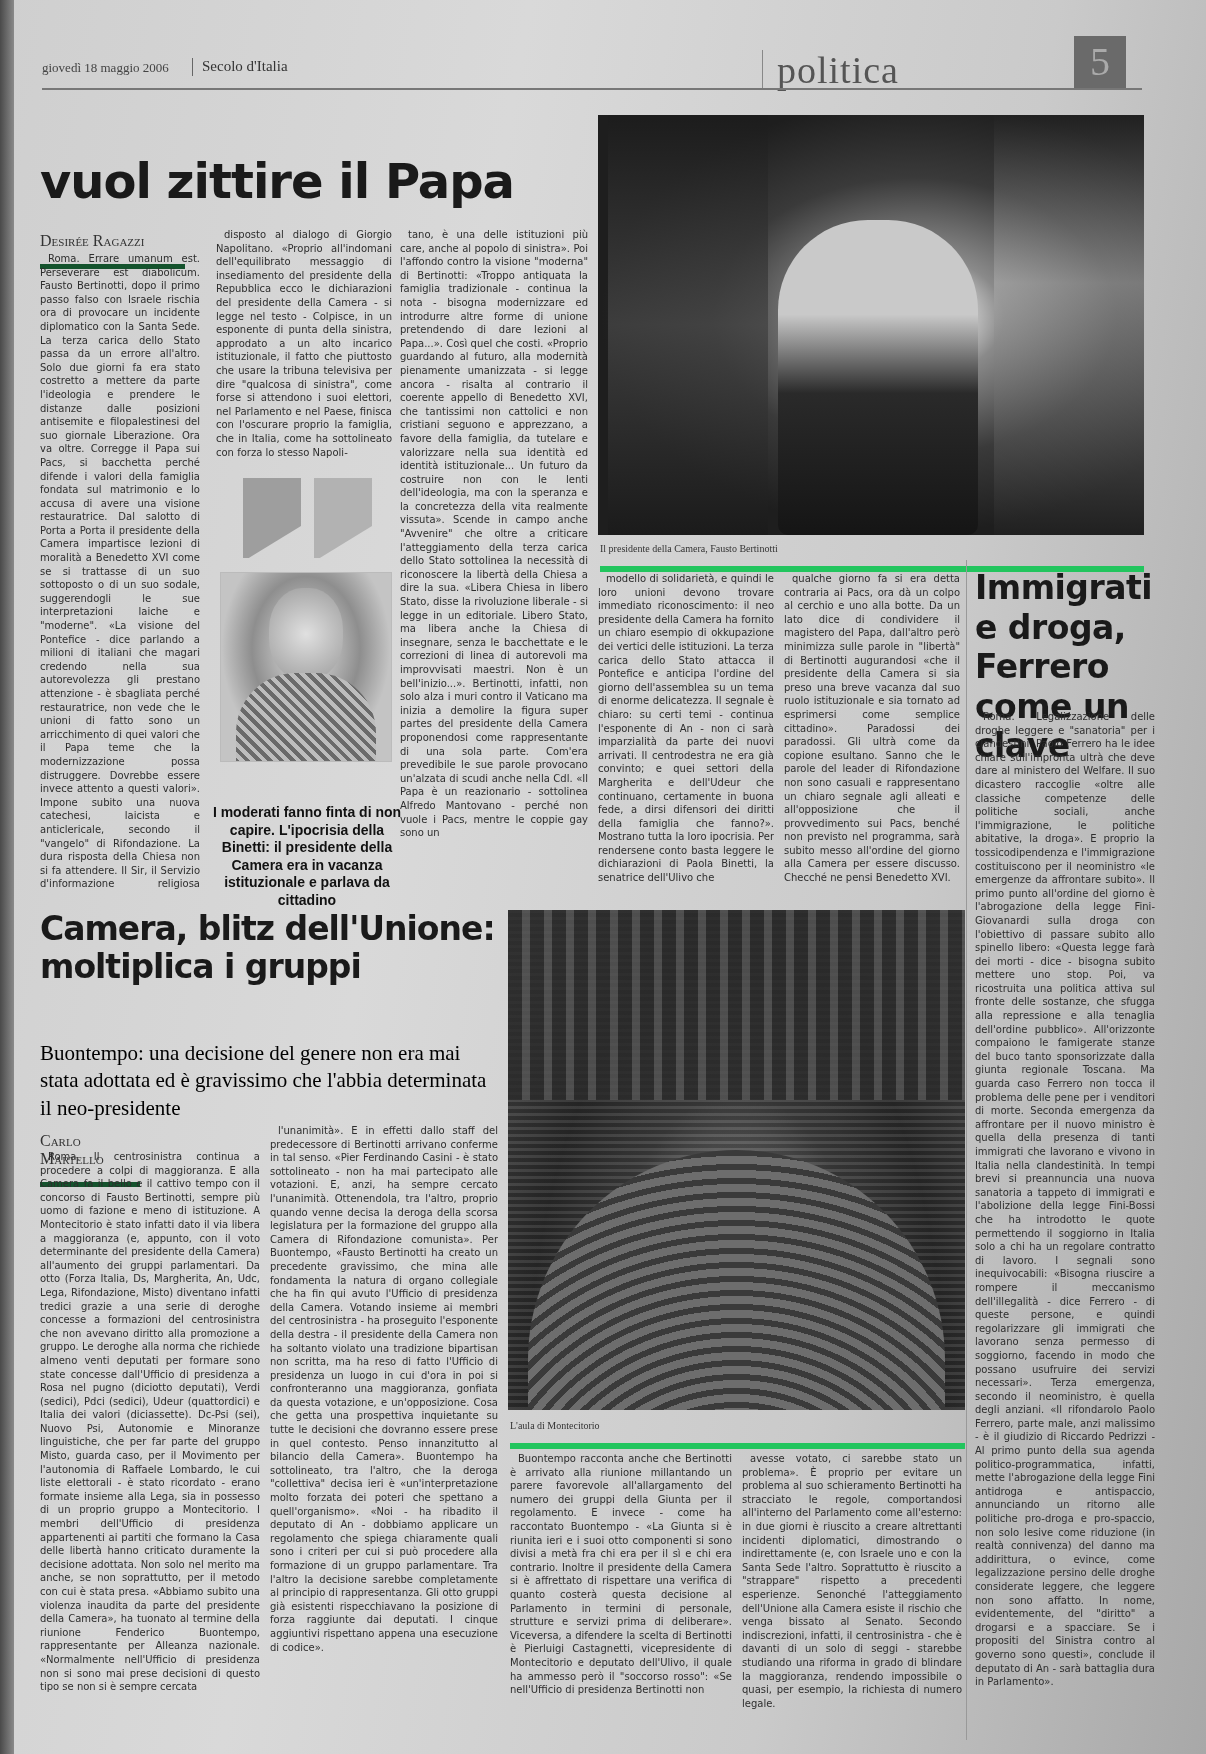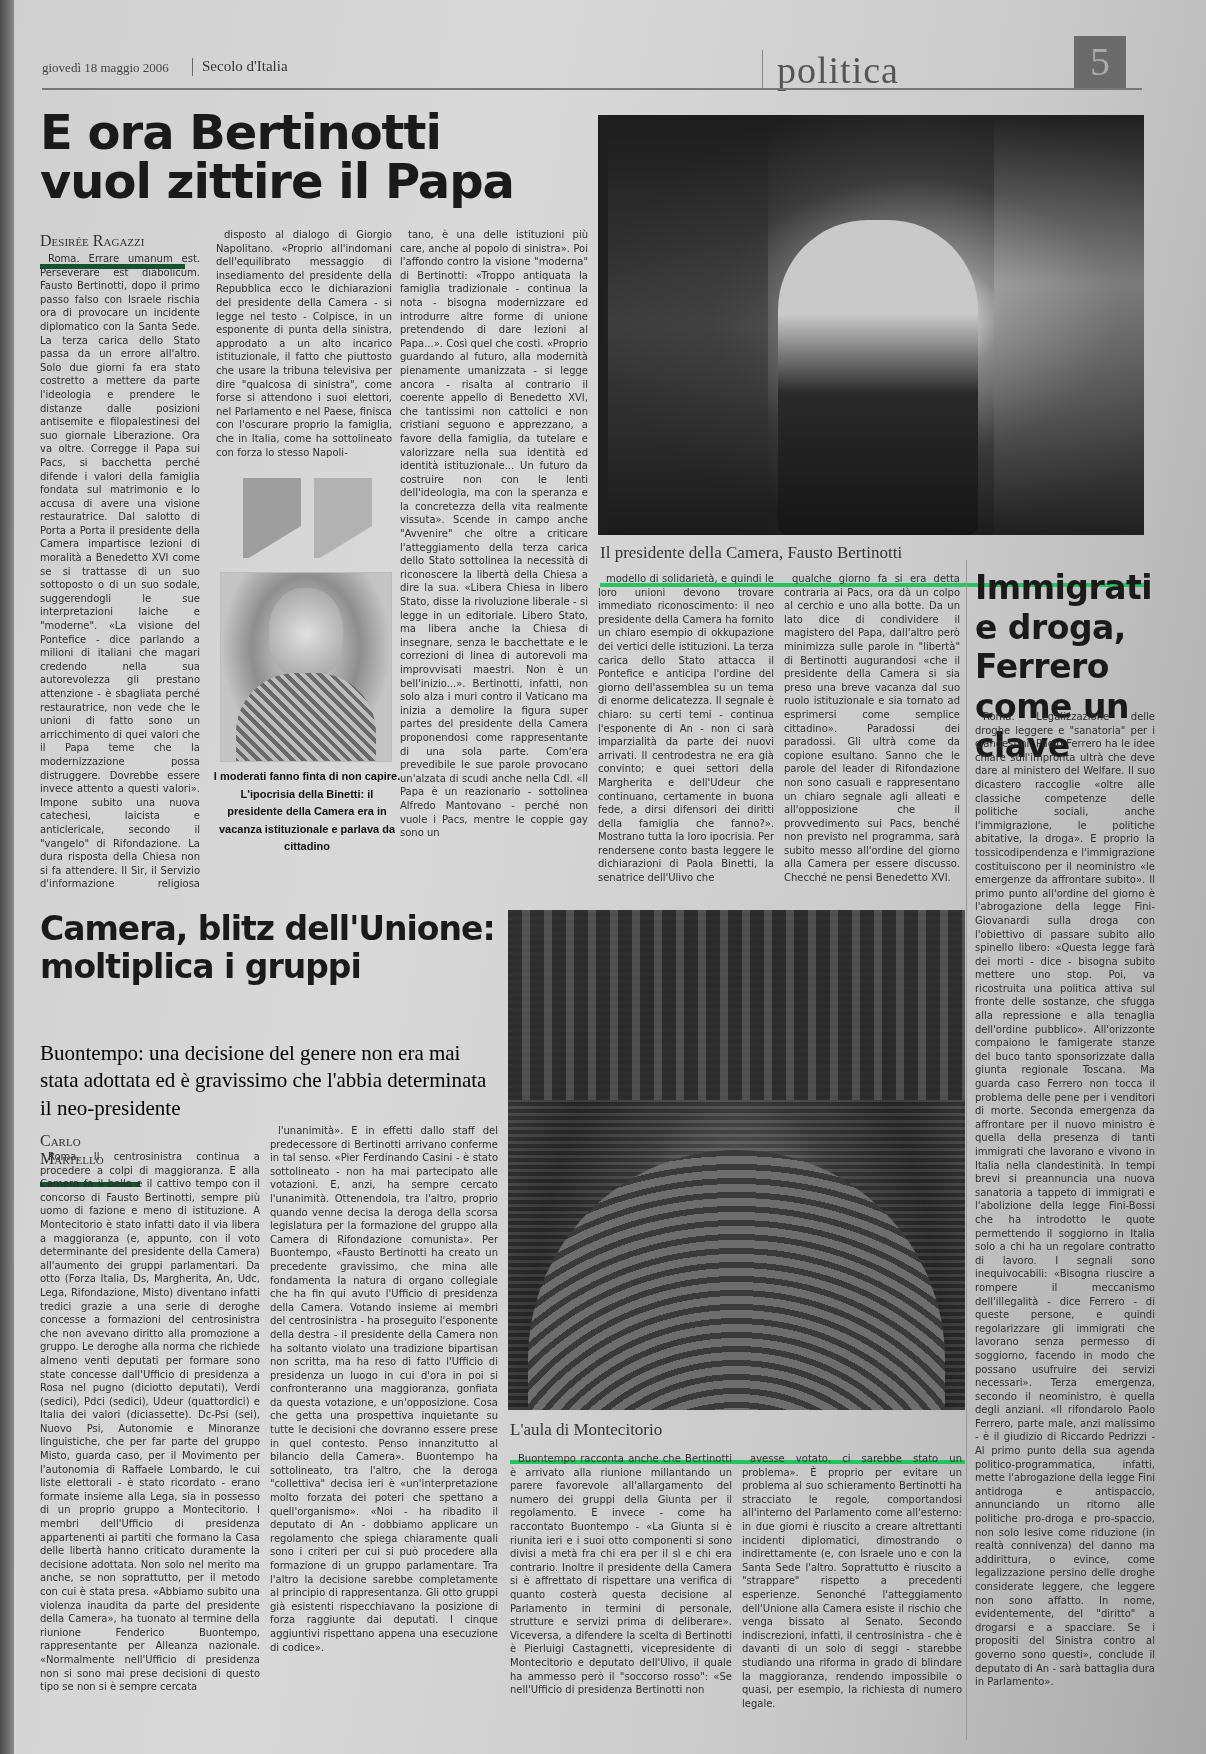--- a/index.html
+++ b/index.html
@@ -31,54 +31,54 @@
   .col { position:absolute; font-family:"DejaVu Sans", sans-serif; font-size:10px; line-height:13.6px; color:#2d2d2d; text-align:justify; overflow:hidden; }
   .col p { margin:0; text-indent:8px; }
 
   .photo { position:absolute; overflow:hidden; }
   .photo-bertinotti { left:598px; top:115px; width:546px; height:420px;
     background: radial-gradient(ellipse at 58% 48%, #d8d8d8 0 10%, #8a8a8a 20%, #3a3a3a 45%, #1e1e1e 70%),
                 linear-gradient(180deg,#333,#111); }
   .photo-bertinotti .figure { position:absolute; left:180px; top:105px; width:200px; height:315px; border-radius:90px 90px 10px 10px; background:linear-gradient(180deg,#c9c9c9 0 30%, #2a2a2a 55%, #151515 100%); }
   .photo-bertinotti .guard { position:absolute; left:10px; top:0; width:160px; height:420px; background:linear-gradient(180deg,#1c1c1c,#444 50%,#1a1a1a); opacity:.8; }
   .photo-bertinotti .guard2 { position:absolute; right:0; top:0; width:150px; height:420px; background:linear-gradient(180deg,#222,#aaa 40%,#222); opacity:.6; }
-  .caption { position:absolute; font-family:"Liberation Serif", serif; font-size:17px; color:#333; border-bottom:4px solid #22c55e; padding-bottom:20px; }
+  .caption { position:absolute; font-family:"Liberation Serif", serif; font-size:10px; color:#333; border-bottom:6px solid #22c55e; padding-bottom:12px; }
   .cap-bertinotti { left:600px; top:543px; width:544px; }
   .photo-aula { left:508px; top:910px; width:457px; height:500px;
     background: repeating-linear-gradient(0deg, rgba(255,255,255,.08) 0 3px, rgba(0,0,0,.15) 3px 7px),
                 radial-gradient(ellipse at 50% 100%, #7a7a7a 0 25%, #3e3e3e 45%, #2a2a2a 65%, #4c4c4c 100%); }
   .photo-aula .tribune { position:absolute; left:0; top:0; width:457px; height:190px; background:repeating-linear-gradient(90deg,#2b2b2b 0 14px,#545454 14px 22px); opacity:.85; }
   .photo-aula .hemicycle { position:absolute; left:20px; top:240px; width:417px; height:420px; border-radius:50% 50% 0 0; background:repeating-radial-gradient(circle at 50% 100%, #6d6d6d 0 8px, #3a3a3a 8px 14px); }
   .cap-aula { left:510px; top:1420px; width:455px; }
 
   .photo-binetti { left:220px; top:572px; width:170px; height:188px; background:radial-gradient(ellipse at 50% 40%, #bfbfbf 0 20%, #8e8e8e 45%, #c4c4c4 70%); border:1px solid #bbb; }
   .photo-binetti .head { position:absolute; left:48px; top:15px; width:74px; height:92px; border-radius:45%; background:radial-gradient(circle at 50% 50%, #e0e0e0, #9a9a9a); }
   .photo-binetti .body { position:absolute; left:15px; top:100px; width:140px; height:90px; border-radius:60px 60px 0 0; background:repeating-linear-gradient(45deg,#6a6a6a 0 4px,#bdbdbd 4px 8px); }
-  .pull-quote { position:absolute; left:212px; top:768px; width:190px; font-family:"Liberation Sans", sans-serif; font-weight:bold; font-size:11px; line-height:17.5px; text-align:center; color:#111; }
+  .pull-quote { position:absolute; left:212px; top:804px; width:190px; font-family:"Liberation Sans", sans-serif; font-weight:bold; font-size:14px; line-height:17.5px; text-align:center; color:#111; }
   .quote-mark { position:absolute; top:478px; width:58px; height:80px; background:#9e9e9e; clip-path: polygon(0 0,100% 0,100% 60%,10% 100%,0 100%); }
   .qm1 { left:243px; } .qm2 { left:314px; background:#b2b2b2; }
   .rule-v { position:absolute; width:1px; background:#999; }
 </style>
 </head>
 <body>
 
 <div class="page-edge"></div>
 
 <div class="masthead">
   <span class="mast-date">giovedì 18 maggio 2006</span>
   <span class="mast-sep"></span>
   <span class="mast-paper">Secolo d'Italia</span>
   <span class="mast-section-box"></span>
   <span class="mast-section">politica</span>
   <span class="mast-page">5</span>
   <div class="mast-rule"></div>
 </div>
 
 <h1 class="headline h-main">
-  <span>E ora Bertinotti</span><br>
+  <br>
   <span>vuol zittire il Papa</span>
 </h1>
 <div class="byline" style="left:40px; top:232px; width:145px;">Desirée Ragazzi</div>
 
 <div class="col" style="left:40px; top:252px; width:160px; height:638px;">
   <p>Roma. Errare umanum est. Perseverare est diabolicum. Fausto Bertinotti, dopo il primo passo falso con Israele rischia ora di provocare un incidente diplomatico con la Santa Sede. La terza carica dello Stato passa da un errore all'altro. Solo due giorni fa era stato costretto a mettere da parte l'ideologia e prendere le distanze dalle posizioni antisemite e filopalestinesi del suo giornale Liberazione. Ora va oltre. Corregge il Papa sui Pacs, si bacchetta perché difende i valori della famiglia fondata sul matrimonio e lo accusa di avere una visione restauratrice. Dal salotto di Porta a Porta il presidente della Camera impartisce lezioni di moralità a Benedetto XVI come se si trattasse di un suo sottoposto o di un suo sodale, suggerendogli le sue interpretazioni laiche e "moderne". «La visione del Pontefice - dice parlando a milioni di italiani che magari credendo nella sua autorevolezza gli prestano attenzione - è sbagliata perché restauratrice, non vede che le unioni di fatto sono un arricchimento di quei valori che il Papa teme che la modernizzazione possa distruggere. Dovrebbe essere invece attento a questi valori». Impone subito una nuova catechesi, laicista e anticlericale, secondo il "vangelo" di Rifondazione. La dura risposta della Chiesa non si fa attendere. Il Sir, il Servizio d'informazione religiosa promosso dalla Cei, pubblica subito una nota di protesta. L'atteggiamento dell'ex segretario di Rifondazione comunista è paragonato in negativo a quello più equilibrato e</p>
 </div>
 <div class="col" style="left:216px; top:228px; width:176px; height:238px;">
   <p>disposto al dialogo di Giorgio Napolitano. «Proprio all'indomani dell'equilibrato messaggio di insediamento del presidente della Repubblica ecco le dichiarazioni del presidente della Camera - si legge nel testo - Colpisce, in un esponente di punta della sinistra, approdato a un alto incarico istituzionale, il fatto che piuttosto che usare la tribuna televisiva per dire "qualcosa di sinistra", come forse si attendono i suoi elettori, nel Parlamento e nel Paese, finisca con l'oscurare proprio la famiglia, che in Italia, come ha sottolineato con forza lo stesso Napoli-</p>
 </div>

